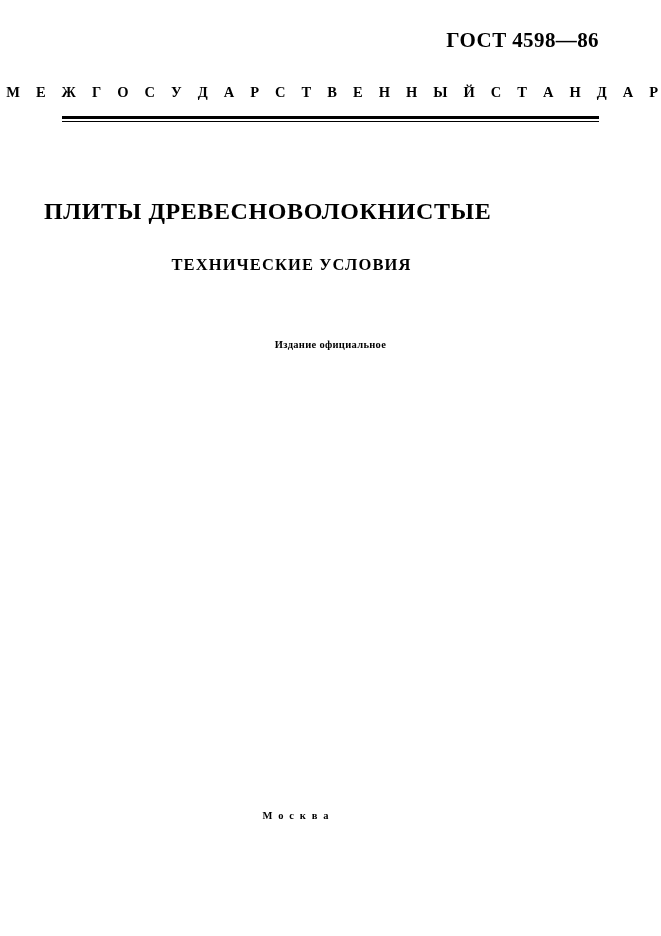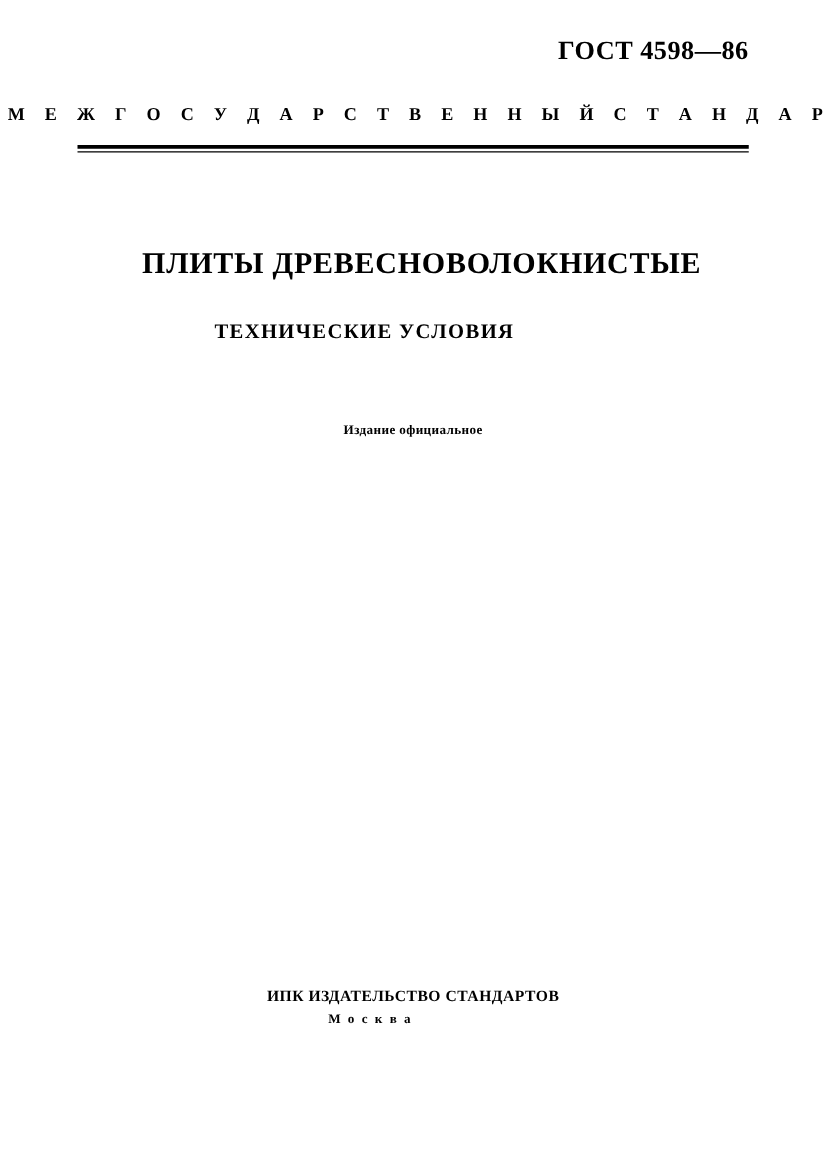--- a/index.html
+++ b/index.html
@@ -67,26 +67,27 @@
     width: 100%;
     margin-top: 2px;
   }
 
   
   .title {
     position: absolute;
     top: 198px;
     left: 0;
     width: 561px;
-    text-align: right;
+    text-align: left;
     font-family: "Liberation Serif", serif;
     font-weight: bold;
     font-size: 24px;
     letter-spacing: 0.6px;
     white-space: nowrap;
+    padding-left: 44px;
   }
   .subtitle {
     position: absolute;
     top: 255px;
     left: 0;
     width: 583px;
     text-align: center;
     font-family: "Liberation Serif", serif;
     font-weight: bold;
     font-size: 16.5px;
@@ -147,17 +148,16 @@
     <div class="rule-thick"></div>
     <div class="rule-thin"></div>
   </div>
 
   <div class="title">ПЛИТЫ ДРЕВЕСНОВОЛОКНИСТЫЕ</div>
 
   <div class="subtitle">ТЕХНИЧЕСКИЕ УСЛОВИЯ</div>
 
   <div class="official">Издание официальное</div>
 
-  <div class="publisher">ИПК ИЗДАТЕЛЬСТВО СТАНДАРТОВ</div>
 
   <div class="city">М о с к в а</div>
 
 </div>
 
 </body></html>

